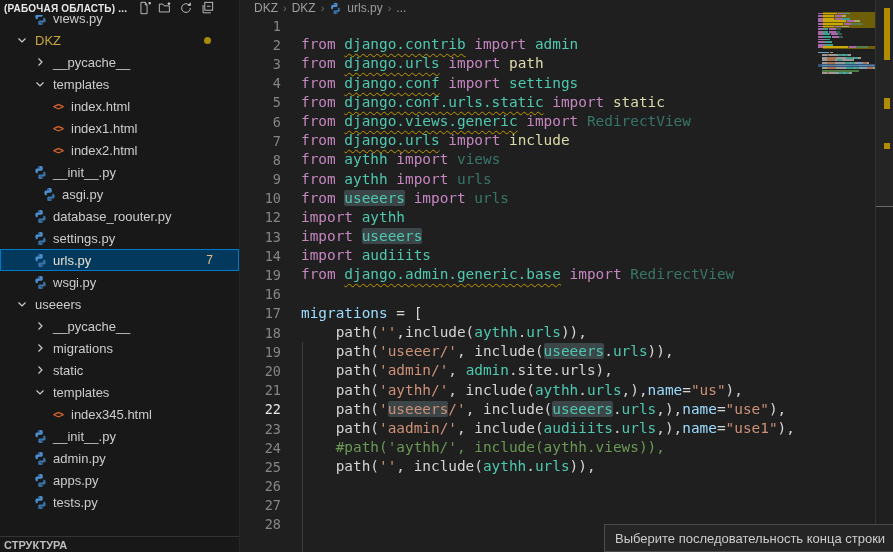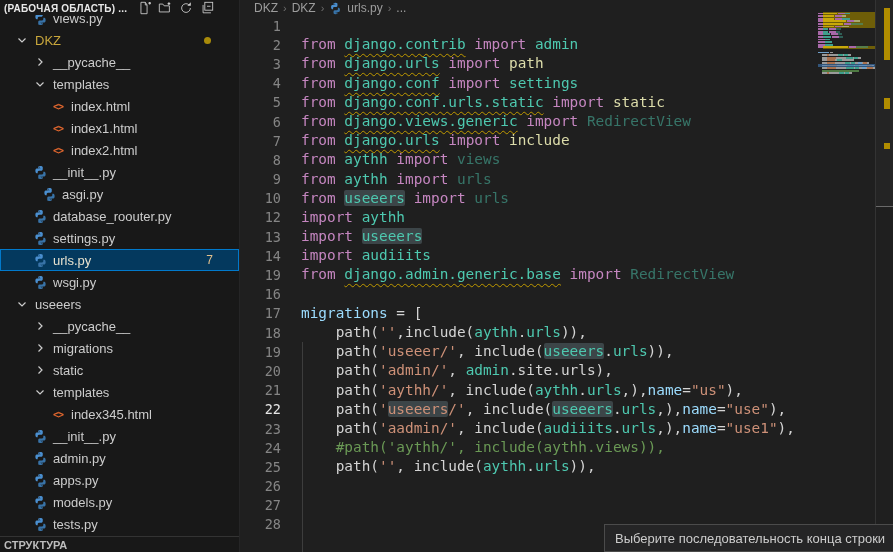--- a/index.html
+++ b/index.html
@@ -259,29 +259,20 @@
         <span>admin.py</span>
       </div>
       <div class="row" style="padding-left: 32px;">
         <span class="slot">
           <svg width="15" height="15" viewBox="0 0 16 16">
  <path fill="#4a8fd0" d="M7.9 1C5.4 1 5.6 2.2 5.6 2.2v1.2h2.5v.4H4.3S2.5 3.6 2.5 6.2s1.6 2.7 1.6 2.7h.9V7.5S4.9 6 6.5 6h2.4s1.5 0 1.5-1.5V2.4S10.6 1 7.9 1zM6.7 1.9a.46.46 0 1 1 0 .92.46.46 0 0 1 0-.92z"></path>
  <path fill="#3873a8" d="M8.1 15c2.5 0 2.3-1.2 2.3-1.2v-1.2H7.9v-.4h3.8s1.8.2 1.8-2.4-1.6-2.7-1.6-2.7H11v1.4S11.1 10 9.5 10H7.1s-1.5 0-1.5 1.5v2.1S5.4 15 8.1 15zm1.2-.9a.46.46 0 1 1 0-.92.46.46 0 0 1 0 .92z"></path>
           </svg>
         </span>
         <span>apps.py</span>
-      </div>
-      <div class="row" style="padding-left: 32px;">
-        <span class="slot">
-          <svg width="15" height="15" viewBox="0 0 16 16">
- <path fill="#4a8fd0" d="M7.9 1C5.4 1 5.6 2.2 5.6 2.2v1.2h2.5v.4H4.3S2.5 3.6 2.5 6.2s1.6 2.7 1.6 2.7h.9V7.5S4.9 6 6.5 6h2.4s1.5 0 1.5-1.5V2.4S10.6 1 7.9 1zM6.7 1.9a.46.46 0 1 1 0 .92.46.46 0 0 1 0-.92z"></path>
- <path fill="#3873a8" d="M8.1 15c2.5 0 2.3-1.2 2.3-1.2v-1.2H7.9v-.4h3.8s1.8.2 1.8-2.4-1.6-2.7-1.6-2.7H11v1.4S11.1 10 9.5 10H7.1s-1.5 0-1.5 1.5v2.1S5.4 15 8.1 15zm1.2-.9a.46.46 0 1 1 0-.92.46.46 0 0 1 0 .92z"></path>
-          </svg>
-        </span>
-        <span>models.py</span>
       </div>
       <div class="row" style="padding-left: 32px;">
         <span class="slot">
           <svg width="15" height="15" viewBox="0 0 16 16">
  <path fill="#4a8fd0" d="M7.9 1C5.4 1 5.6 2.2 5.6 2.2v1.2h2.5v.4H4.3S2.5 3.6 2.5 6.2s1.6 2.7 1.6 2.7h.9V7.5S4.9 6 6.5 6h2.4s1.5 0 1.5-1.5V2.4S10.6 1 7.9 1zM6.7 1.9a.46.46 0 1 1 0 .92.46.46 0 0 1 0-.92z"></path>
  <path fill="#3873a8" d="M8.1 15c2.5 0 2.3-1.2 2.3-1.2v-1.2H7.9v-.4h3.8s1.8.2 1.8-2.4-1.6-2.7-1.6-2.7H11v1.4S11.1 10 9.5 10H7.1s-1.5 0-1.5 1.5v2.1S5.4 15 8.1 15zm1.2-.9a.46.46 0 1 1 0-.92.46.46 0 0 1 0 .92z"></path>
           </svg>
         </span>
         <span>tests.py</span>
       </div>

